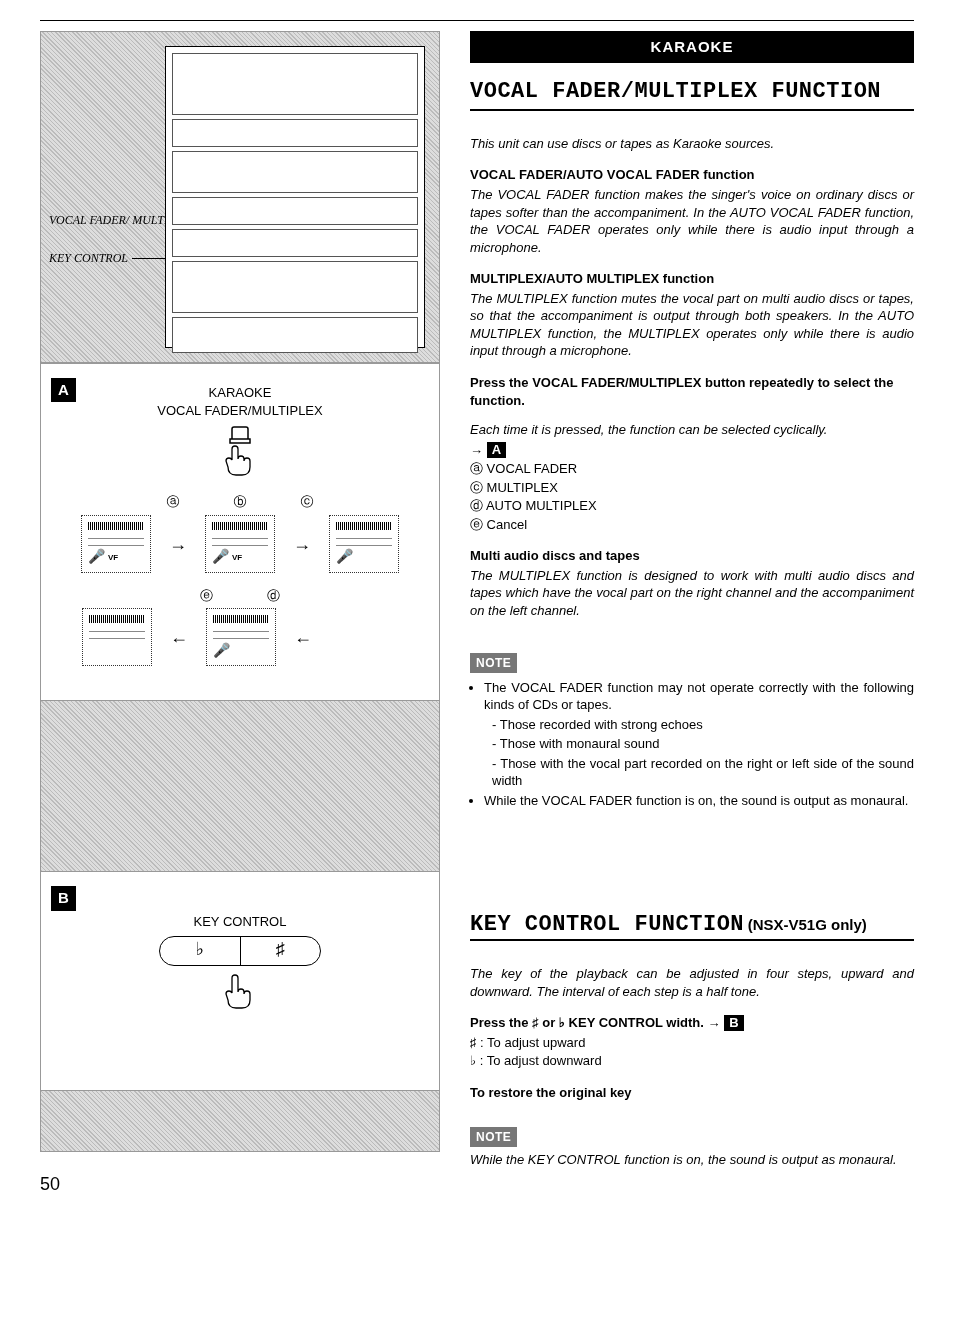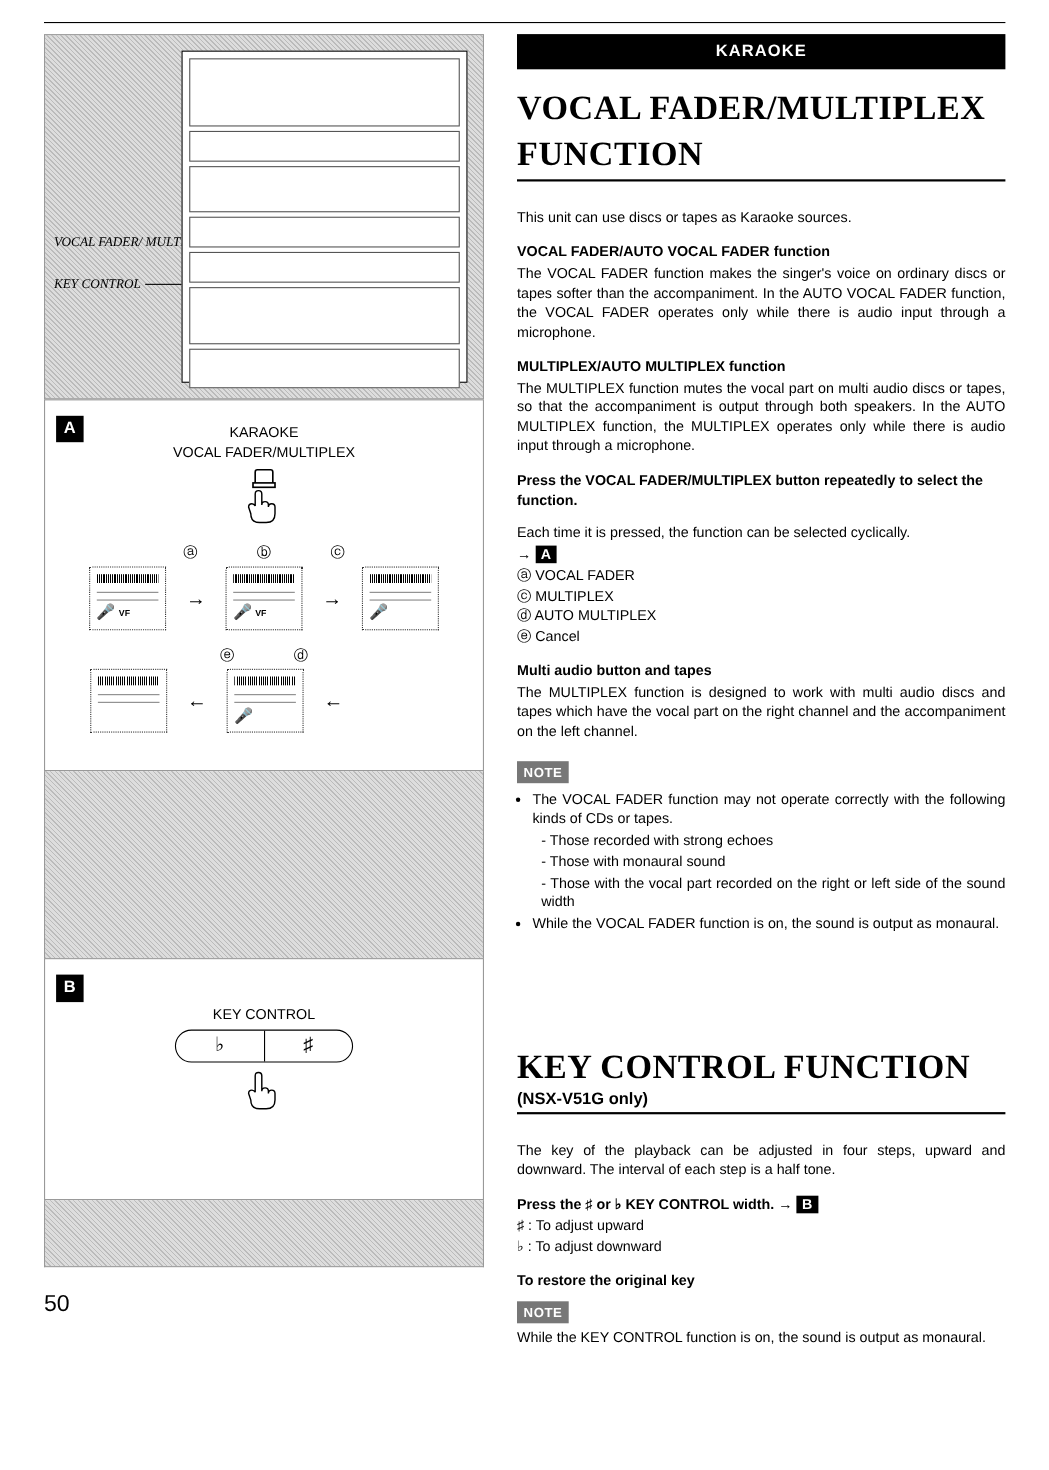--- a/index.html
+++ b/index.html
@@ -32,45 +32,45 @@
     background: #000;
     color: #fff;
     font-weight: bold;
     text-align: center;
     padding: 6px 0;
     font-size: 15px;
     letter-spacing: 1px;
     margin-bottom: 14px;
   }
   h1.section-title {
-    font-size: 31px;
+    font-size: 22px;
     font-weight: bold;
     margin: 0 0 2px 0;
     letter-spacing: 0.5px;
-    font-family: Liberation Serif, serif;
+    font-family: Liberation Mono, monospace;
   }
   .title-suffix {
     font-size: 15px;
     font-weight: bold;
   }
   .title-rule {
     border-bottom: 2px solid #000;
     margin-bottom: 24px;
   }
-  p { margin: 0 0 10px 0; text-align: justify;}
+  p { margin: 0 0 10px 0; text-align: justify; font-style: italic;}
   .sub-h { font-weight: bold; margin-top: 14px; margin-bottom: 2px; }
   .note-label {
     display: inline-block;
     background: #777;
     color: #fff;
     font-weight: bold;
     padding: 2px 6px;
     font-size: 12px;
     letter-spacing: 0.5px;
-    margin-top: 8px;
+    margin-top: 23px;
     margin-bottom: 4px;
   }
   ul.tight {
     margin: 2px 0 10px 0;
     padding-left: 0;
     list-style: none;
   }
   ul.tight li { margin-bottom: 1px; }
   ul.bullets {
     margin: 2px 0 10px 0;
@@ -175,21 +175,21 @@
     display:flex; justify-content:center; margin-top:6px;
   }
   .key-btn {
     border:1.5px solid #000;
     border-radius: 16px;
     width:160px; height:28px;
     display:flex;
   }
   .key-btn div { flex:1; text-align:center; line-height:24px; font-size:18px;}
   .key-btn div:first-child { border-right:1.5px solid #000;}
-  .page-num { font-size:21px; margin-top:20px;}
+  .page-num { font-size:18px; margin-top:20px;}
   .stereo-internals { position:absolute; left:6px; right:6px; top:6px; bottom:6px;}
   .st-row { border:1px solid #555; margin-bottom:4px; height:26px; background:#fff; position:relative;}
   .st-big { height:60px;}
   .circled { font-family: sans-serif; }
   .key-section { margin-top: 100px; }
 </style>
 </head>
 <body>
 
 <div class="top-rule"></div>
@@ -320,21 +320,21 @@
     <div class="sub-h">Press the VOCAL FADER/MULTIPLEX button repeatedly to select the function.</div>
     <p style="margin-bottom:2px;margin-top:12px;">Each time it is pressed, the function can be selected cyclically.</p>
     <div>→ <span class="badge">A</span></div>
     <ul class="tight">
       <li>ⓐ VOCAL FADER</li>
       <li>ⓒ MULTIPLEX</li>
       <li>ⓓ AUTO MULTIPLEX</li>
       <li>ⓔ Cancel</li>
     </ul>
 
-    <div class="sub-h">Multi audio button and tapes</div>
+    <div class="sub-h">Multi audio discs and tapes</div>
     <p>The MULTIPLEX function is designed to work with multi audio discs and tapes which have the vocal part on the right channel and the accompaniment on the left channel.</p>
 
     <div class="note-label">NOTE</div>
     <ul class="bullets">
       <li>
         <span>The VOCAL FADER function may not operate correctly with the following kinds of CDs or tapes.</span>
         <ul class="dashes">
           <li>Those recorded with strong echoes</li>
           <li>Those with monaural sound</li>
           <li>Those with the vocal part recorded on the right or left side of the sound width</li>

